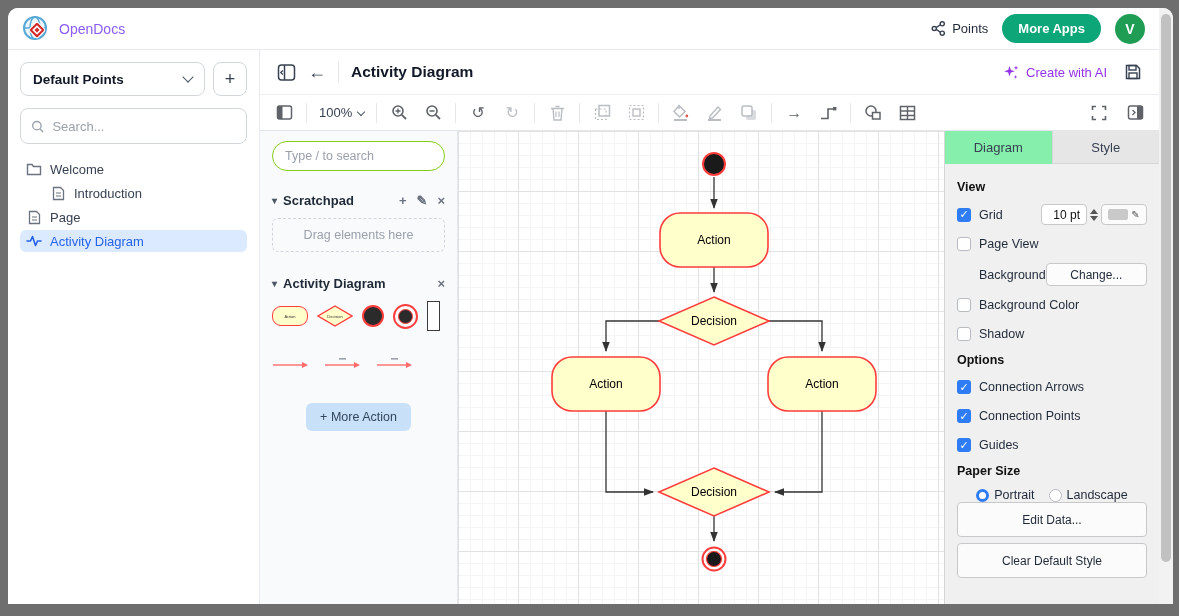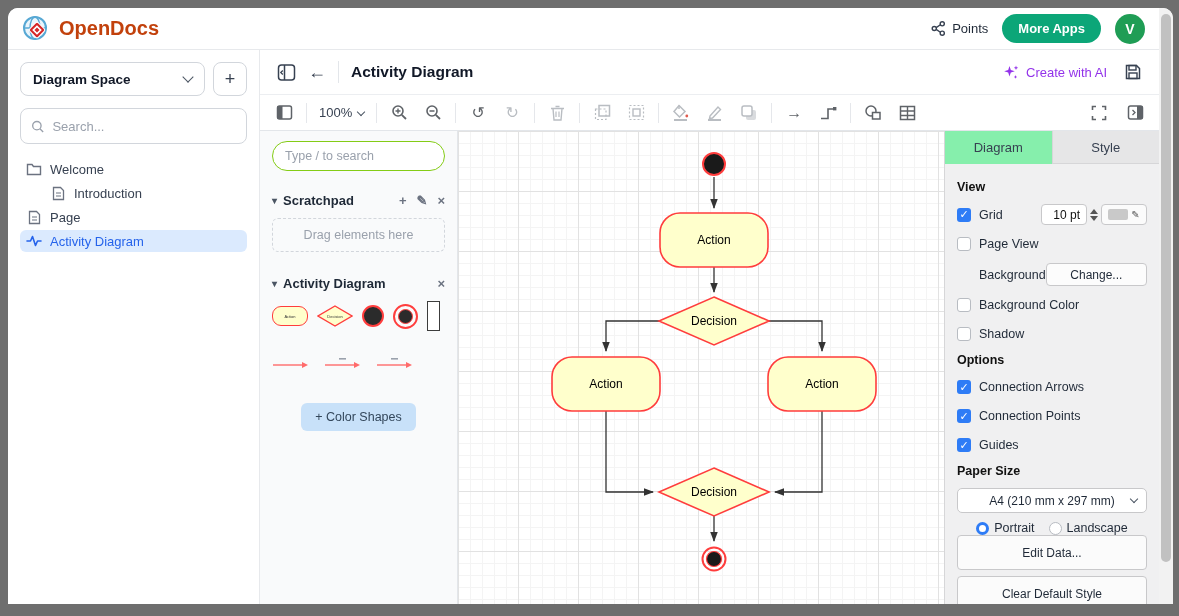--- a/index.html
+++ b/index.html
@@ -3,21 +3,21 @@
 <meta charset="utf-8">
 <style>
   * { margin:0; padding:0; box-sizing:border-box; }
   html,body { width:1179px; height:616px; background:#6e6e6e; font-family:"Liberation Sans", sans-serif; overflow:hidden; }
   .window { position:absolute; left:8px; top:8px; width:1165px; height:596px; background:#fff; border-radius:10px 10px 0 0; overflow:hidden; display:flex; }
   .win-main { flex:1; display:flex; flex-direction:column; min-width:0; }
 
   
   .topbar { height:42px; display:flex; align-items:center; padding:0 14px; border-bottom:1px solid #e7e9ec; background:#fff; flex:0 0 auto; }
   .logo { width:28px; height:28px; position:relative; margin-right:9px; }
-  .app-title { font-size:20px; font-weight:bold; color:#c2410c; }
+  .app-title { font-size:14px; font-weight:normal; color:#8b5cf6; }
   .topbar-right { margin-left:auto; display:flex; align-items:center; gap:14px; }
   .share-btn { display:flex; align-items:center; gap:6px; font-size:13px; color:#1f2937; cursor:pointer; }
   .more-apps { background:#0ca678; color:#fff; font-size:13px; font-weight:bold; padding:7px 16px; border-radius:17px; border:none; cursor:pointer; }
   .avatar { width:30px; height:30px; border-radius:50%; background:#1f9d55; color:#fff; font-size:14px; font-weight:bold; display:flex; align-items:center; justify-content:center; }
 
   
   .body-row { flex:1; display:flex; min-height:0; }
 
   
   .sidebar { width:252px; border-right:1px solid #e7e9ec; padding:12px 12px 0 12px; flex:0 0 auto; background:#fff; }
@@ -158,21 +158,21 @@
         <button class="more-apps">More Apps</button>
         <div class="avatar">V</div>
       </div>
     </div>
 
     <div class="body-row">
 
       <div class="sidebar">
         <div class="space-row">
           <div class="space-select">
-            <span>Diagram Space</span>
+            <span>Default Points</span>
             <span class="chev"></span>
           </div>
           <button class="plus-btn">+</button>
         </div>
         <div class="search-box">
           <svg width="15" height="15" viewBox="0 0 16 16">
             <circle cx="7" cy="7" r="5" fill="none" stroke="#9aa1ac" stroke-width="1.6"></circle>
             <line x1="10.6" y1="10.6" x2="14.5" y2="14.5" stroke="#9aa1ac" stroke-width="1.6"></line>
           </svg>
           <input type="text" placeholder="Search..." style="">
@@ -409,21 +409,21 @@
                   <rect x="15" y="1" width="7" height="1.6" fill="#9aa1ac"></rect>
                   <line x1="1" y1="8" x2="30" y2="8" stroke="#ff6b6b" stroke-width="1.4"></line>
                   <polygon points="30,5 36,8 30,11" fill="#ff6b6b"></polygon>
                 </svg>
               <svg width="36" height="12" viewBox="0 0 36 12">
                   <rect x="15" y="1" width="7" height="1.6" fill="#9aa1ac"></rect>
                   <line x1="1" y1="8" x2="30" y2="8" stroke="#ff6b6b" stroke-width="1.4"></line>
                   <polygon points="30,5 36,8 30,11" fill="#ff6b6b"></polygon>
                 </svg>
             </div>
-            <button class="more-shapes">+ Color Shapes</button>
+            <button class="more-shapes">+ More Action</button>
           </div>
 
           <div class="canvas">
             <svg width="486" height="473" viewBox="0 0 486 473">
               <defs>
                 <marker id="arr" markerWidth="10" markerHeight="8" refX="7.2" refY="3" orient="auto">
                   <path d="M0,0 L8,3 L0,6 z" fill="#333333"></path>
                 </marker>
               </defs>
 
@@ -498,24 +498,20 @@
               <div class="rp-row">
                 <span class="chk on">✓</span>
                 <span>Connection Points</span>
               </div>
               <div class="rp-row">
                 <span class="chk on">✓</span>
                 <span>Guides</span>
               </div>
 
               <div class="sec-title">Paper Size</div>
-              <div class="select-box">
-                <span>A4 (210 mm x 297 mm)</span>
-                <span class="chev"></span>
-              </div>
               <div class="radio-row">
                 <span class="radio">
                   <span class="rdot on"></span>
                   <span>Portrait</span>
                 </span>
                 <span class="radio">
                   <span class="rdot off"></span>
                   <span>Landscape</span>
                 </span>
               </div>

